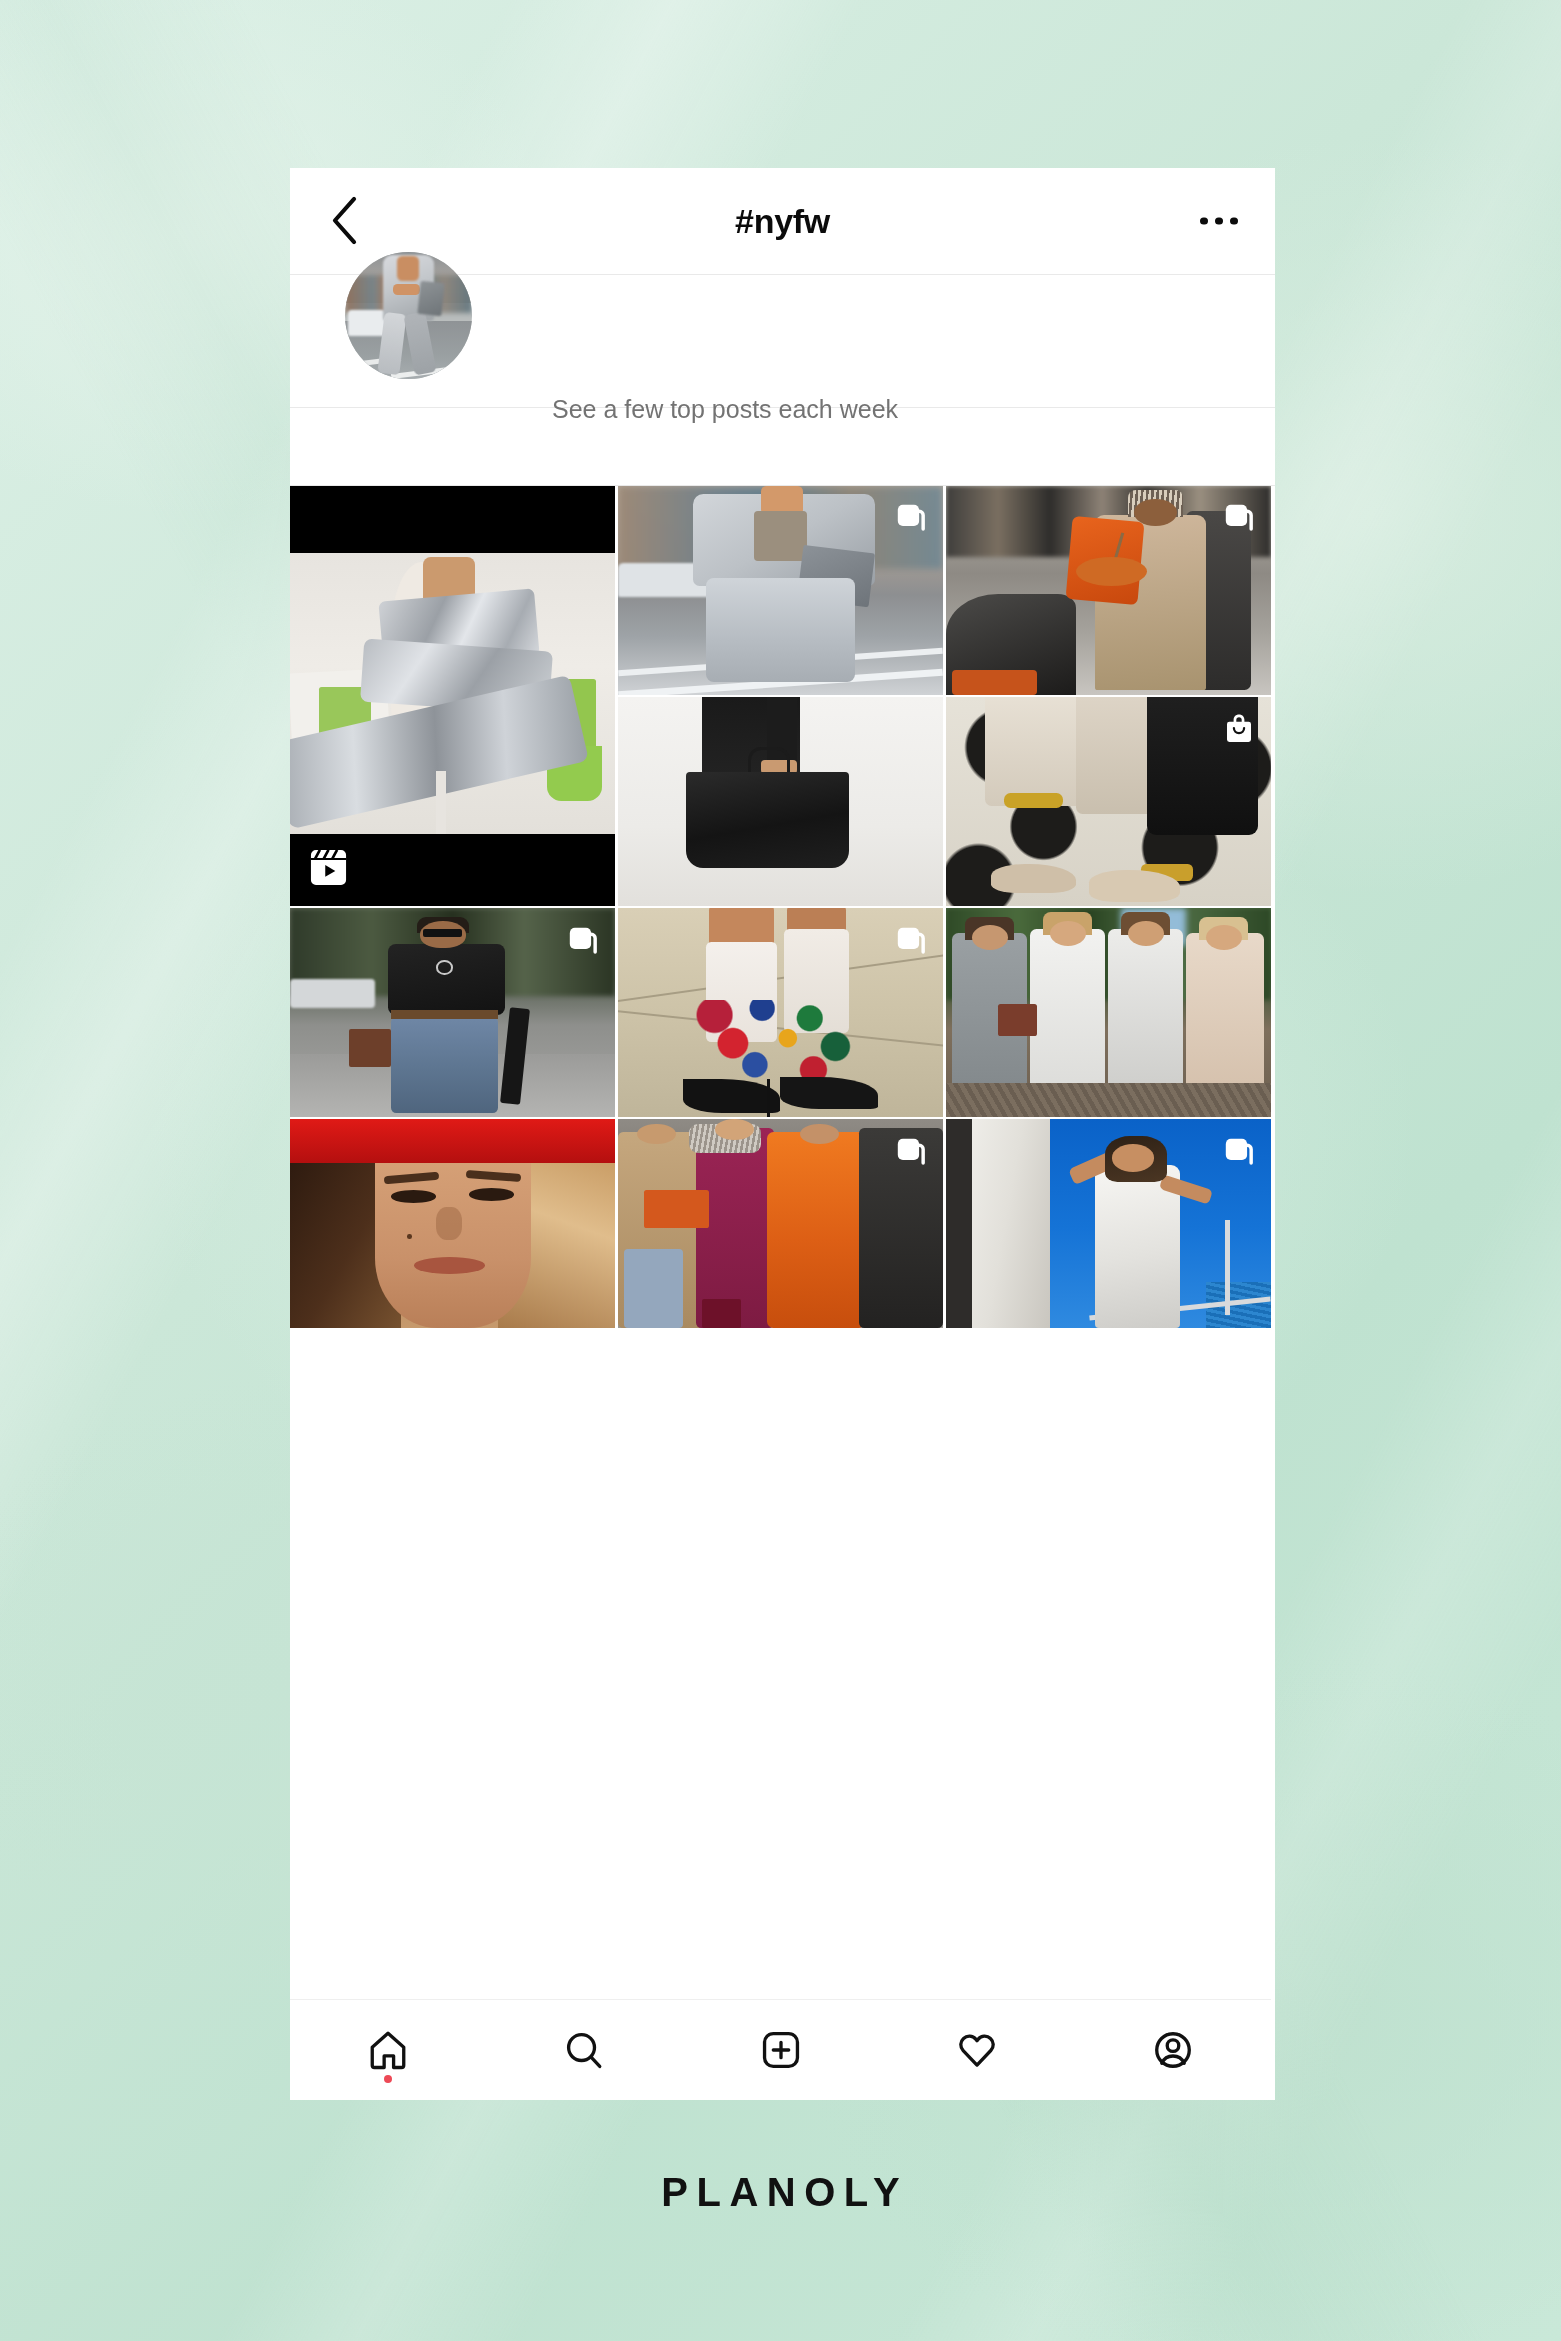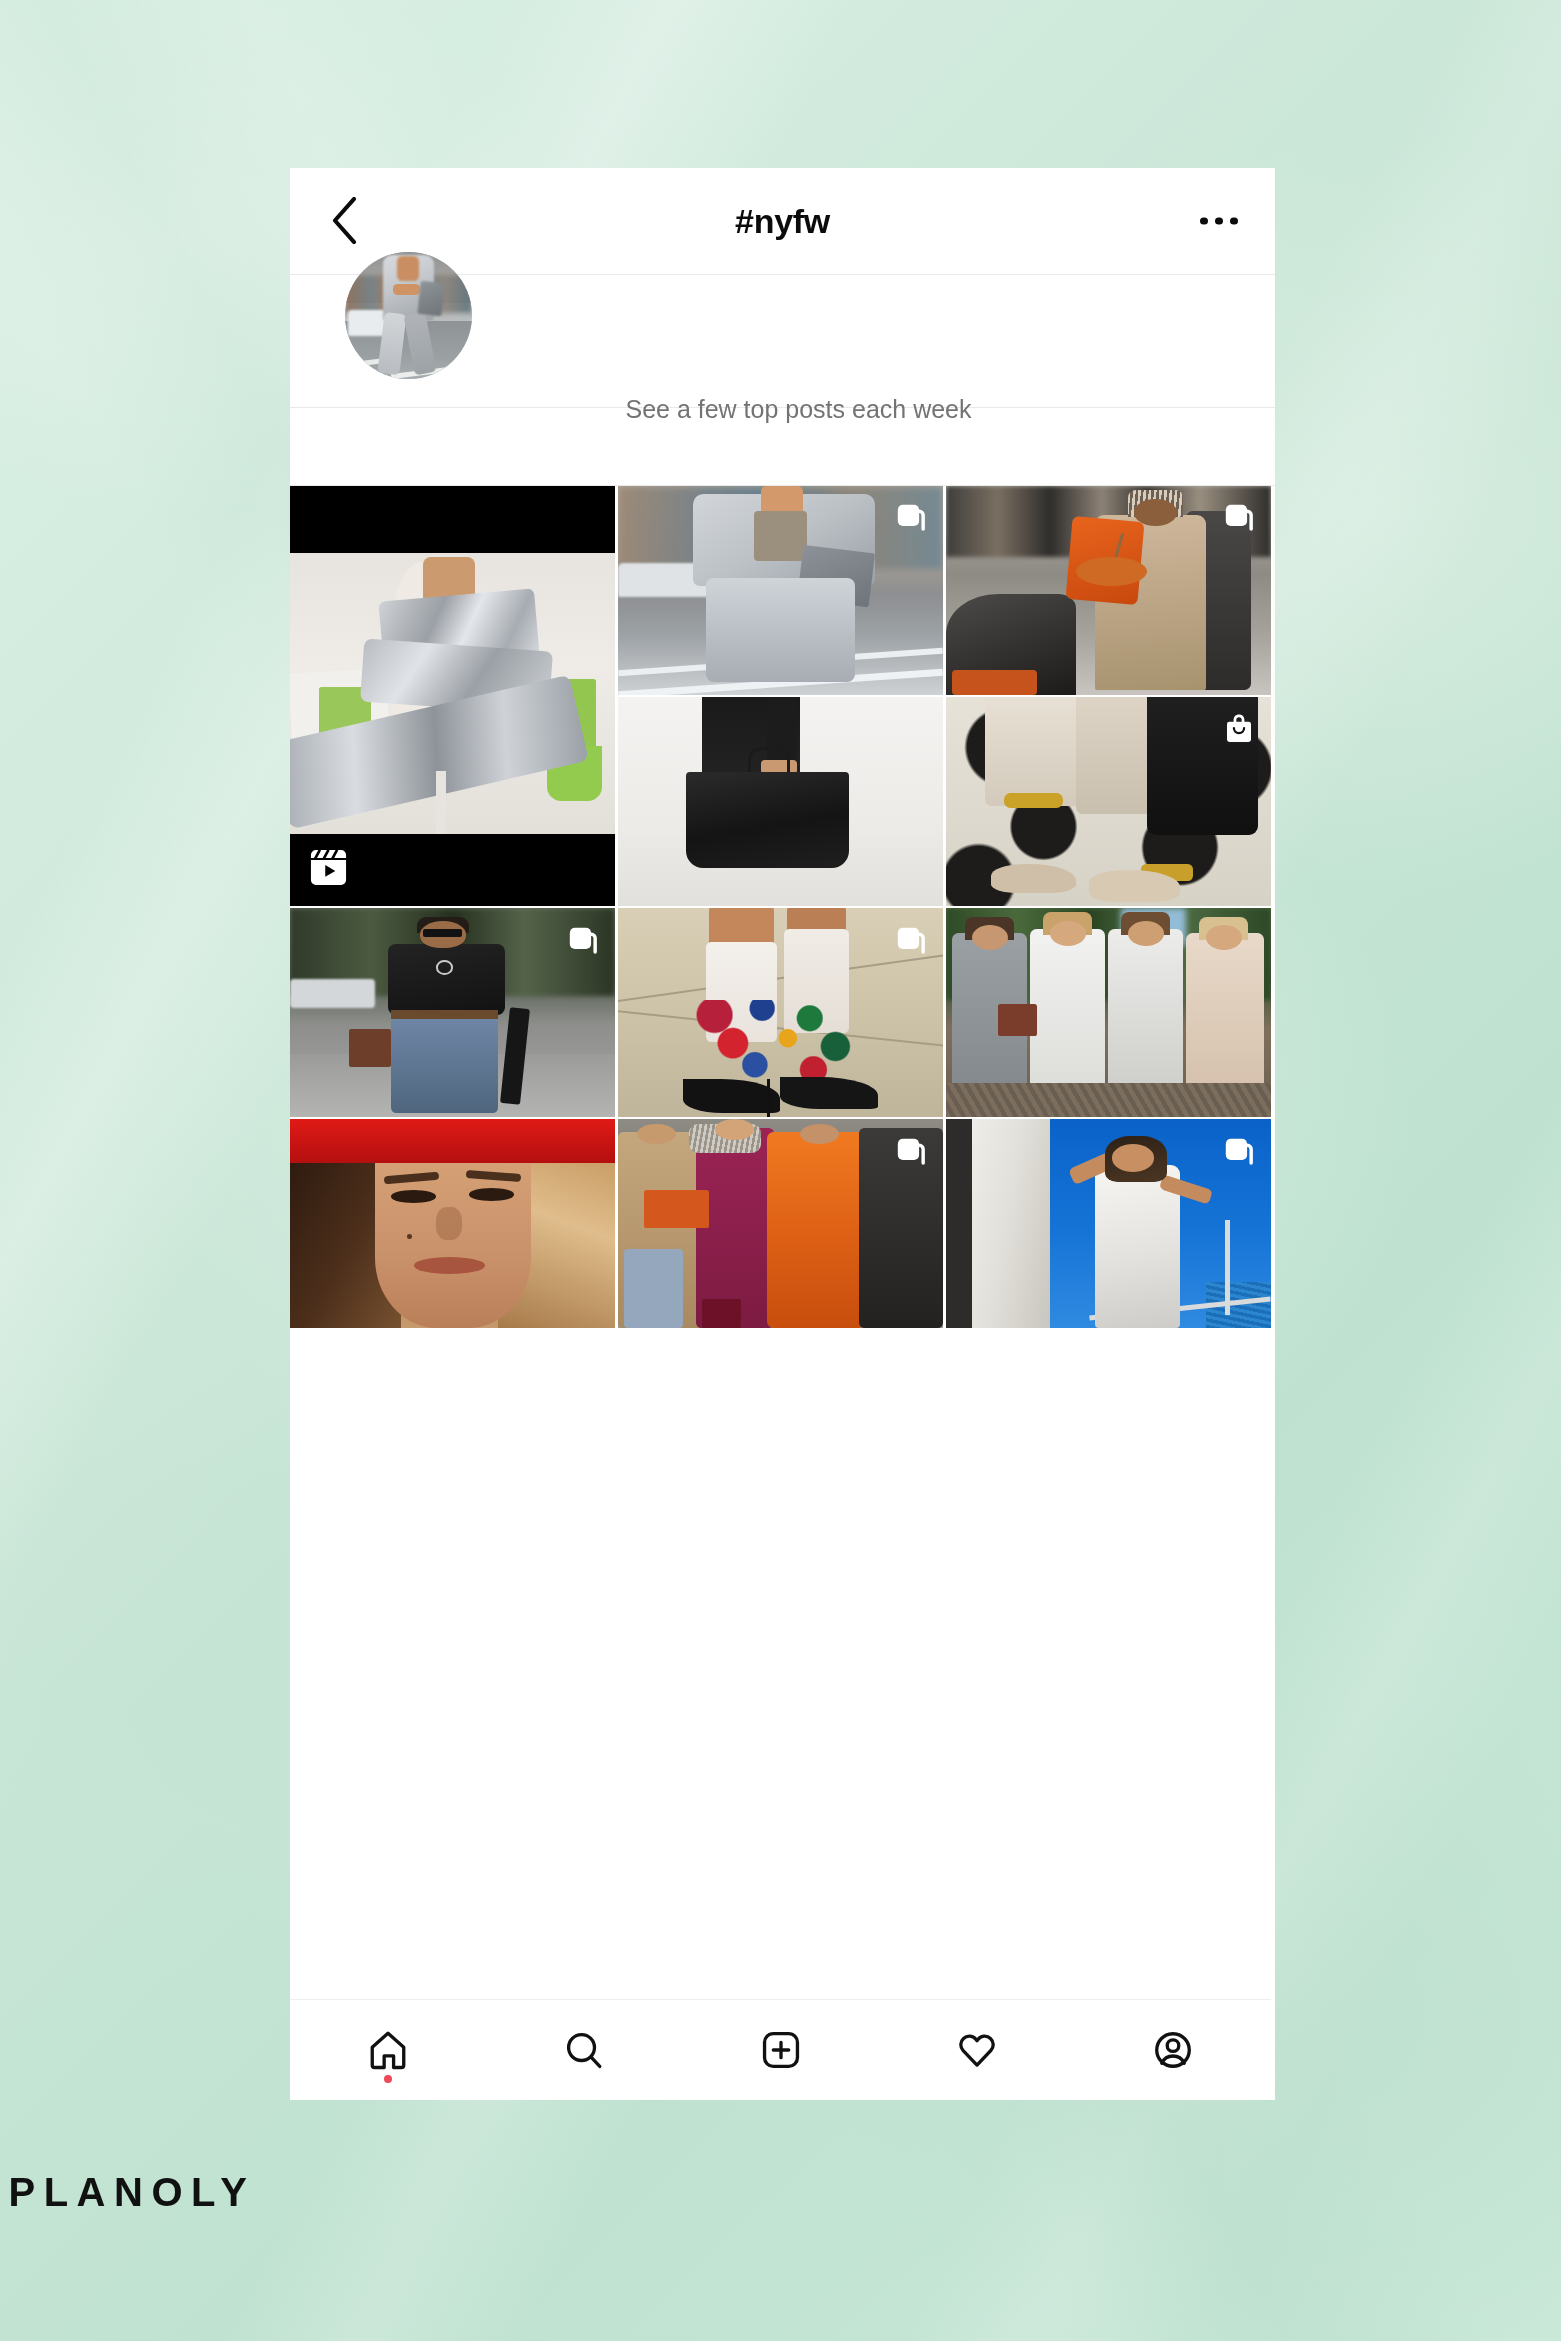--- a/index.html
+++ b/index.html
@@ -142,23 +142,23 @@
     color: #ffffff;
     font-size: 27px;
     font-weight: bold;
     display: flex; align-items: center; justify-content: center;
     border: none;
     font-family: "Liberation Sans", sans-serif;
     cursor: pointer;
   }
   #follow-sub {
     position: absolute;
-    left: 281px; width: 455px;
+    left: 262px; width: 455px;
     top: 120px;
-    text-align: center;
+    text-align: left;
     font-size: 25px;
     color: #737373;
   }
 
   
   #tabs {
     height: 78px;
     display: flex;
     border-bottom: 1.3px solid #e9e9e9;
   }
@@ -426,21 +426,21 @@
     width: 8.5px; height: 8.5px;
     border-radius: 50%;
     background: #ed4956;
   }
 
   
   #brand {
     position: absolute;
     left: 0; right: 0;
     top: 2170px;
-    text-align: left;
+    text-align: center;
     font-size: 40px;
     font-weight: bold;
     letter-spacing: 8.5px;
     color: #111111;
     text-indent: 8.5px;
   }
 </style>
 </head>
 <body>
 

